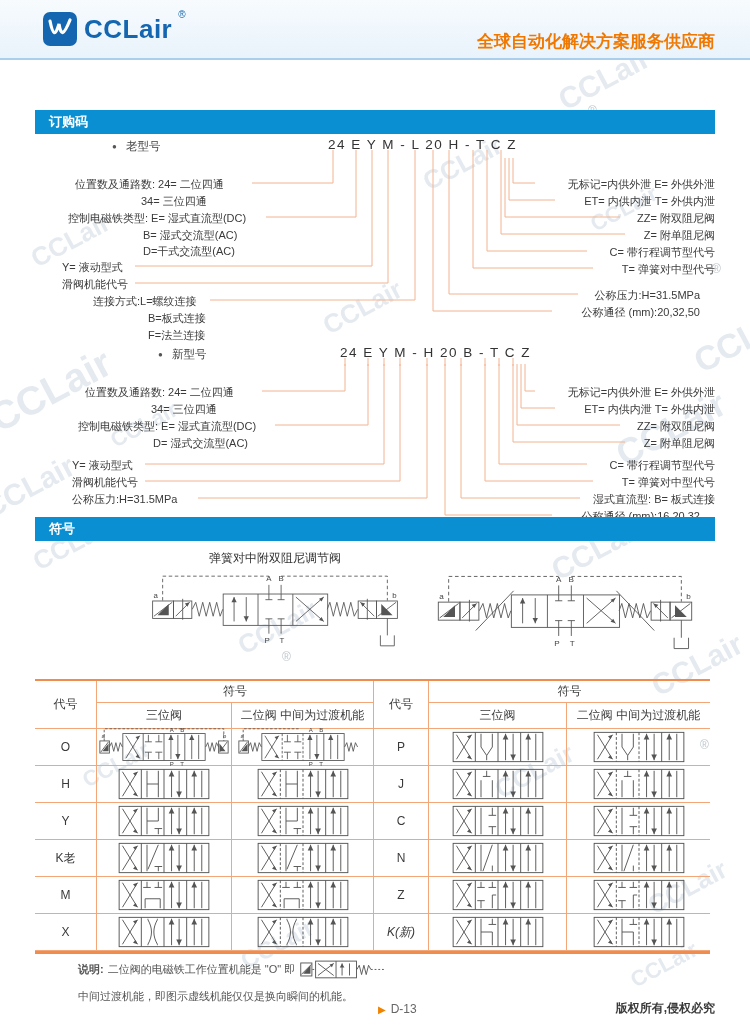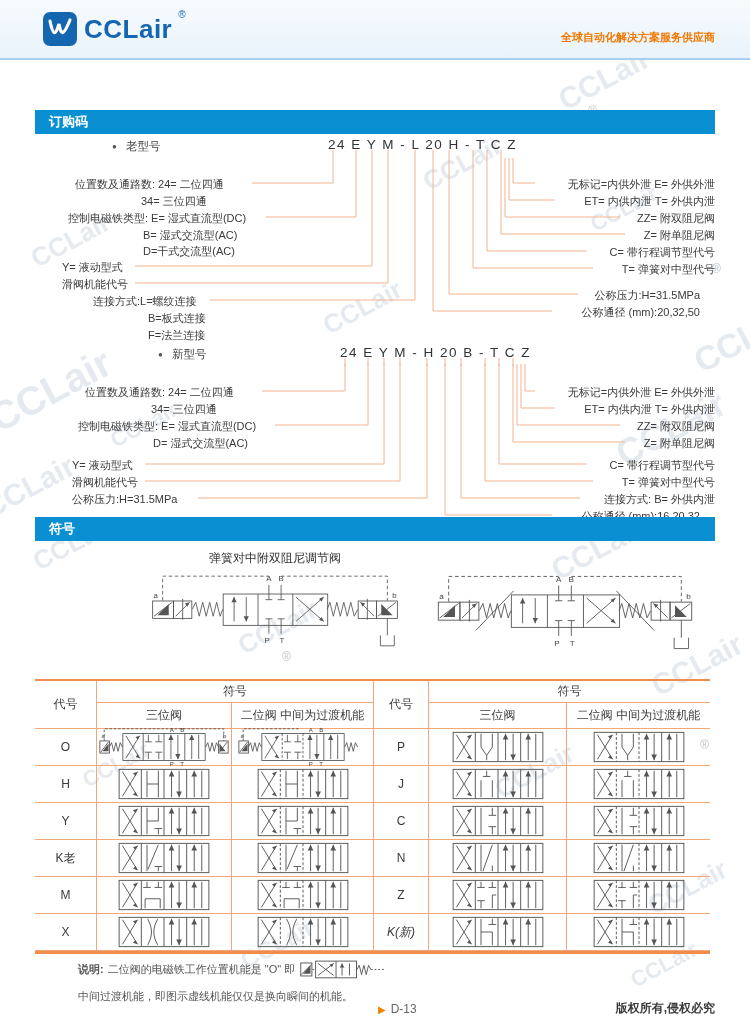--- a/index.html
+++ b/index.html
@@ -8,21 +8,21 @@
   
   .wm{position:absolute;color:#aebfce;opacity:.32;font-weight:bold;
       transform:rotate(-28deg);white-space:nowrap;pointer-events:none;z-index:0;}
   .regwm{position:absolute;color:#9aa7b0;opacity:.65;font-size:12px;z-index:0;}
   
   .hdr{position:absolute;left:0;top:0;width:750px;height:58px;
        background:linear-gradient(180deg,#f7fbfe,#e9f3fb);border-bottom:2px solid #a9cfec;z-index:2;}
   .logo{position:absolute;left:42px;top:11px;display:flex;align-items:flex-start;gap:6px;}
   .logo-txt{font-size:26px;font-weight:bold;color:#1566b0;letter-spacing:.5px;line-height:36px;}
   .logo-reg{font-size:10px;color:#1566b0;margin-top:-2px;}
-  .tagline{position:absolute;right:35px;top:30px;font-size:11px;font-weight:bold;color:#f07800;}
+  .tagline{position:absolute;right:35px;top:30px;font-size:17px;font-weight:bold;color:#f07800;}
   
   .secbar{position:absolute;left:35px;width:680px;height:24px;background:#0a8fd2;color:#fff;
           font-size:13px;font-weight:bold;line-height:24px;padding-left:14px;box-sizing:border-box;z-index:2;}
   
   .bullet{position:absolute;font-size:11.5px;color:#444;z-index:2;text-align:right;}
   .bullet .dot{font-size:8px;color:#555;margin-right:6px;vertical-align:1px;}
   .code{position:absolute;font-size:13.5px;letter-spacing:1.5px;color:#333;z-index:2;white-space:nowrap;}
   .lbl{position:absolute;font-size:11px;white-space:nowrap;z-index:2;}
   .rlbl{position:absolute;font-size:11px;white-space:nowrap;z-index:2;text-align:right;}
   #leads{position:absolute;left:0;top:0;z-index:1;pointer-events:none;}
@@ -134,21 +134,21 @@
   <div class="lbl" style="left:72px;top:458px">Y= 液动型式</div>
   <div class="lbl" style="left:72px;top:475px">滑阀机能代号</div>
   <div class="lbl" style="left:72px;top:492px">公称压力:H=31.5MPa</div>
 
   <div class="rlbl" style="right:35px;top:385px">无标记=内供外泄  E= 外供外泄</div>
   <div class="rlbl" style="right:35px;top:402px">ET= 内供内泄  T= 外供内泄</div>
   <div class="rlbl" style="right:35px;top:419px">ZZ= 附双阻尼阀</div>
   <div class="rlbl" style="right:35px;top:436px">Z= 附单阻尼阀</div>
   <div class="rlbl" style="right:35px;top:458px">C= 带行程调节型代号</div>
   <div class="rlbl" style="right:35px;top:475px">T= 弹簧对中型代号</div>
-  <div class="rlbl" style="right:35px;top:492px">连接方式: B= 外供内泄</div>
+  <div class="rlbl" style="right:35px;top:492px">湿式直流型: B= 板式连接</div>
   <div class="rlbl" style="right:50px;top:509px">公称通径 (mm):16,20,32</div>
 
   <svg id="leads" width="750" height="1035">
       <path d="M333,150V158" stroke="#f2b491" fill="none" stroke-width="1"></path>
       <path d="M356,150V158" stroke="#f2b491" fill="none" stroke-width="1"></path>
       <path d="M372,150V158" stroke="#f2b491" fill="none" stroke-width="1"></path>
       <path d="M388,150V158" stroke="#f2b491" fill="none" stroke-width="1"></path>
       <path d="M415,150V158" stroke="#f2b491" fill="none" stroke-width="1"></path>
       <path d="M433,150V158" stroke="#f2b491" fill="none" stroke-width="1"></path>
       <path d="M449,150V158" stroke="#f2b491" fill="none" stroke-width="1"></path>

